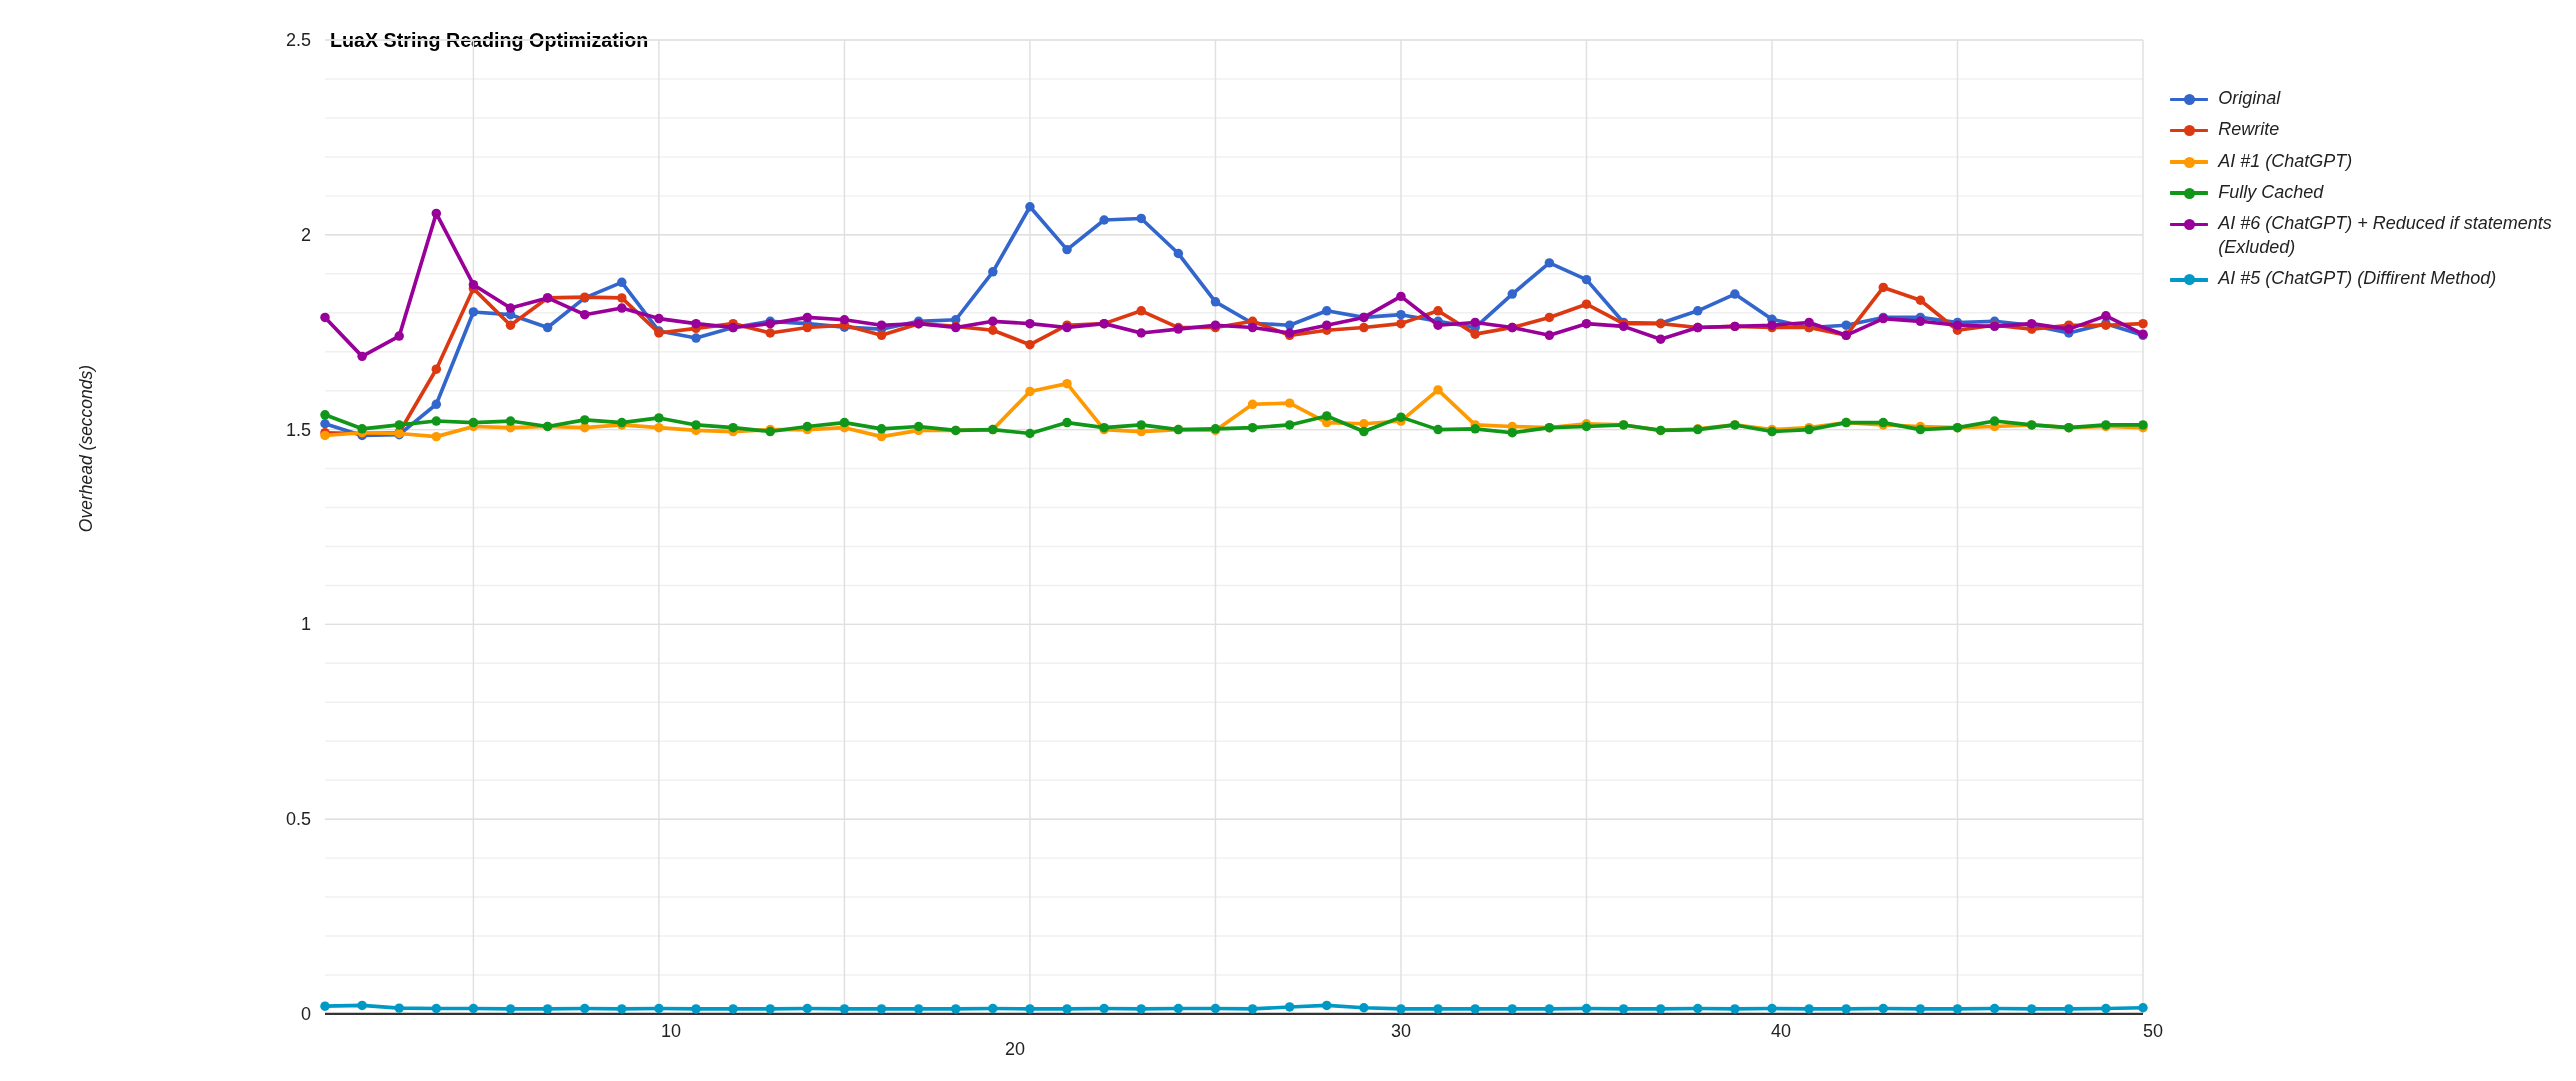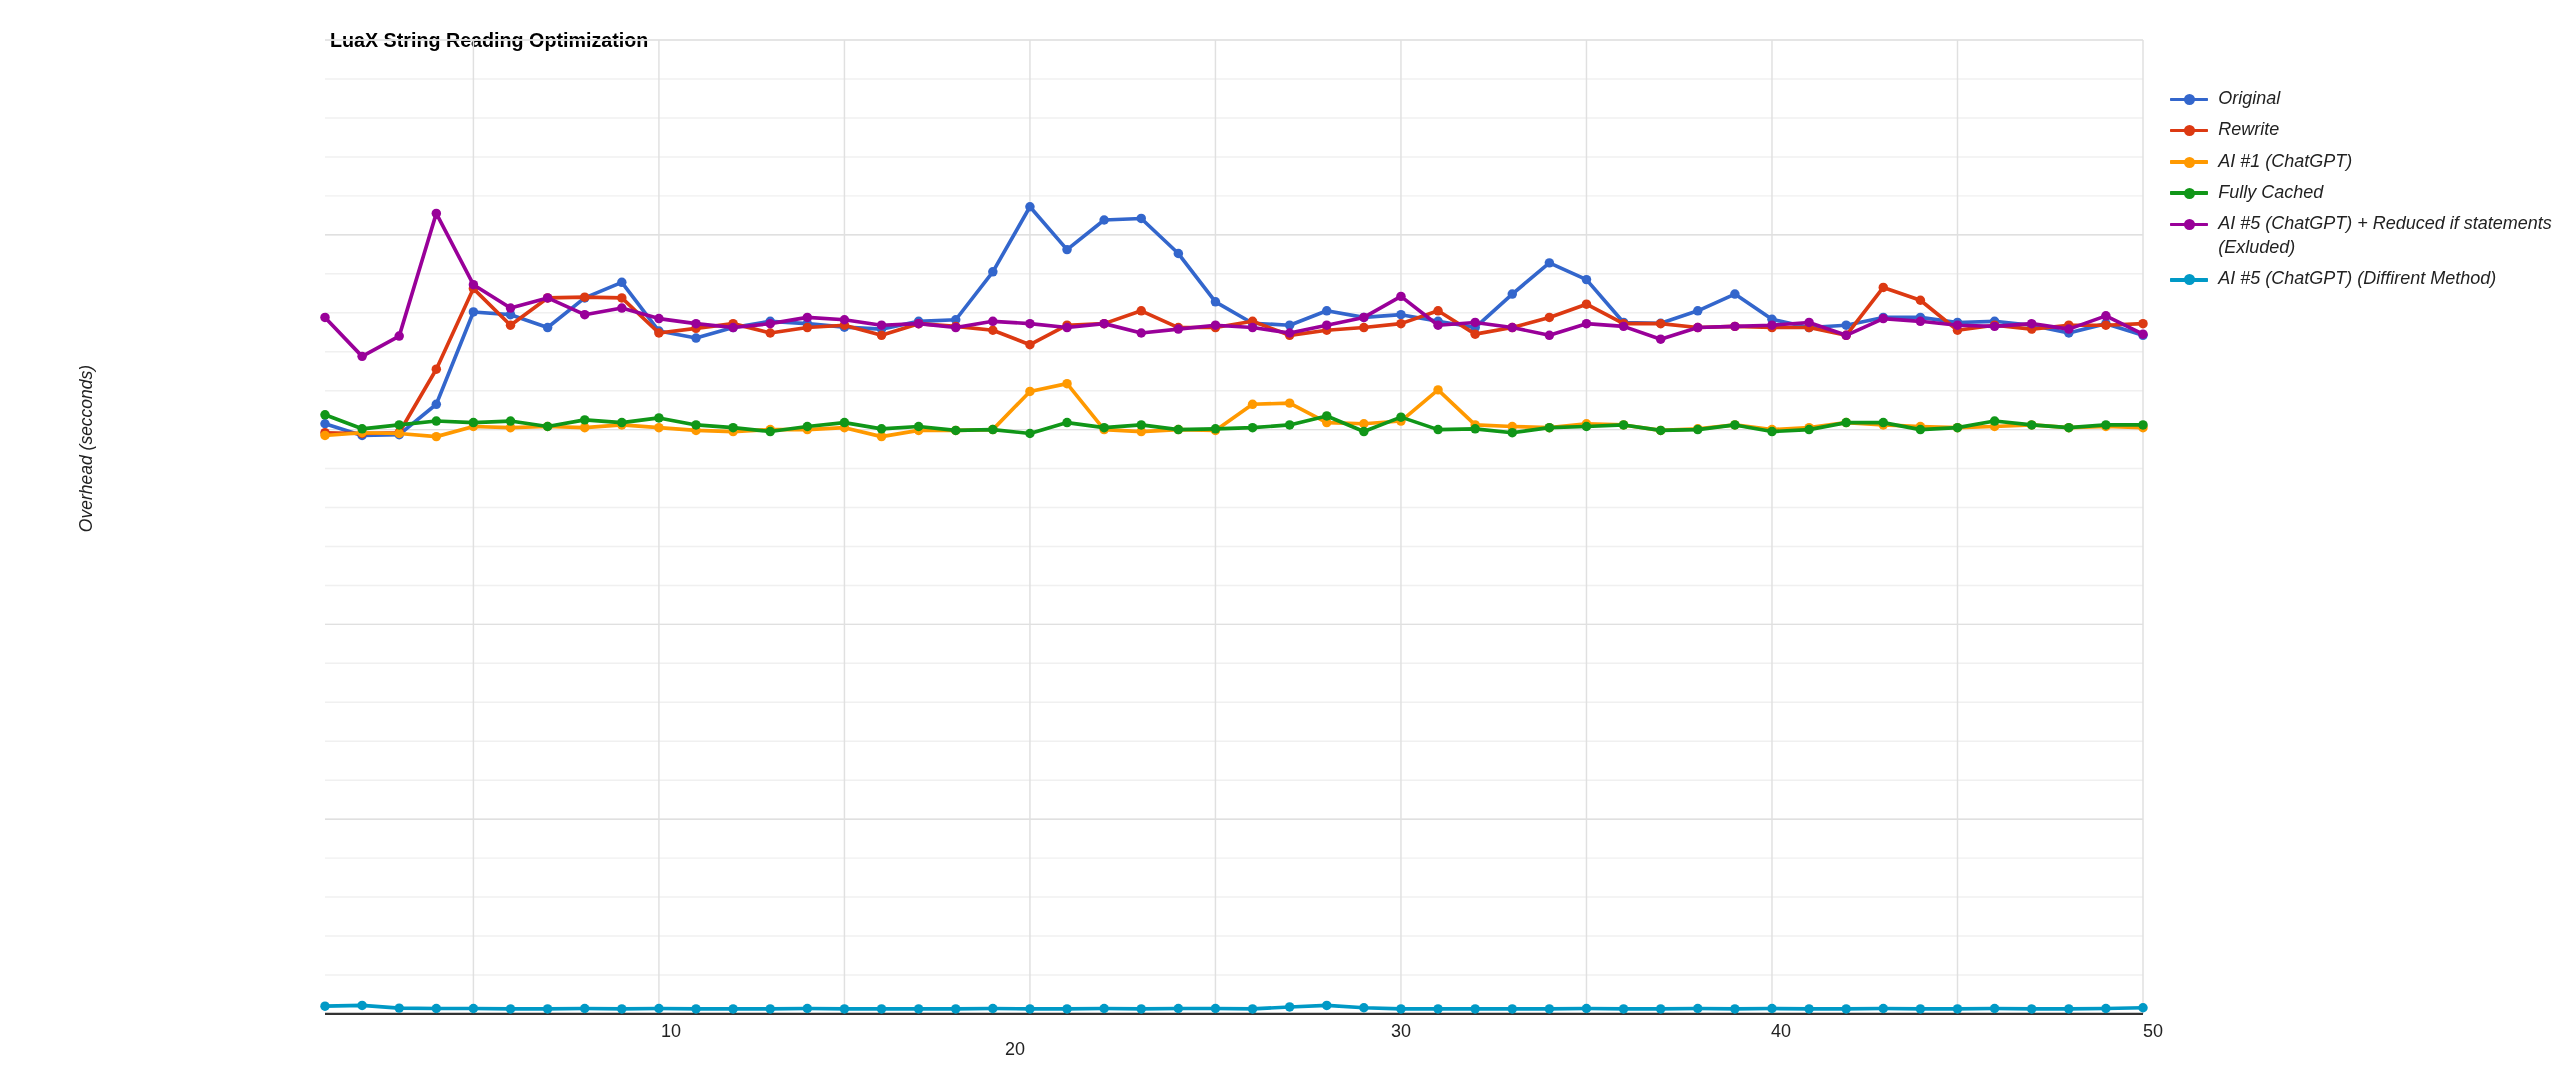--- a/index.html
+++ b/index.html
@@ -133,20 +133,28 @@
 </style>
 </head>
 <body>
 
 <div id="chart-root">
 
   <div class="chart-title">LuaX String Reading Optimization</div>
 
   <div class="y-axis-title">Overhead (secconds)</div>
 
+  <div class="y-tick-wrap" id="y-ticks">
+      <div class="y-tick-label" style="top: 0px;">2.5</div>
+      <div class="y-tick-label" style="top: 195px;">2</div>
+      <div class="y-tick-label" style="top: 390px;">1.5</div>
+      <div class="y-tick-label" style="top: 584px;">1</div>
+      <div class="y-tick-label" style="top: 779px;">0.5</div>
+      <div class="y-tick-label" style="top: 974px;">0</div>
+    </div>
 
   <div class="plot-area">
     <svg class="plot-svg" id="plot-svg" width="1818" height="974" viewBox="0 0 2492 1335">
         <g>
           <line x1="0" y1="1335" x2="2492" y2="1335" stroke="#f0f0f0" stroke-width="2"></line>
           <line x1="0" y1="1281.6" x2="2492" y2="1281.6" stroke="#f0f0f0" stroke-width="2"></line>
           <line x1="0" y1="1228.2" x2="2492" y2="1228.2" stroke="#f0f0f0" stroke-width="2"></line>
           <line x1="0" y1="1174.8" x2="2492" y2="1174.8" stroke="#f0f0f0" stroke-width="2"></line>
           <line x1="0" y1="1121.4" x2="2492" y2="1121.4" stroke="#f0f0f0" stroke-width="2"></line>
           <line x1="0" y1="1068" x2="2492" y2="1068" stroke="#f0f0f0" stroke-width="2"></line>
@@ -548,21 +556,21 @@
           <span class="ln" style="background: rgb(16, 150, 24);"></span>
           <span class="dot" style="background: rgb(16, 150, 24);"></span>
         </span>
         <span class="legend-label">Fully Cached</span>
       </div>
       <div class="legend-item">
         <span class="legend-swatch">
           <span class="ln" style="background: rgb(153, 0, 153);"></span>
           <span class="dot" style="background: rgb(153, 0, 153);"></span>
         </span>
-        <span class="legend-label">AI #5 (ChatGPT) + Reduced if statements (Exluded)</span>
+        <span class="legend-label">AI #6 (ChatGPT) + Reduced if statements (Exluded)</span>
       </div>
       <div class="legend-item">
         <span class="legend-swatch">
           <span class="ln" style="background: rgb(0, 153, 198);"></span>
           <span class="dot" style="background: rgb(0, 153, 198);"></span>
         </span>
         <span class="legend-label">AI #5 (ChatGPT) (Diffirent Method)</span>
       </div>
     </div>
 

